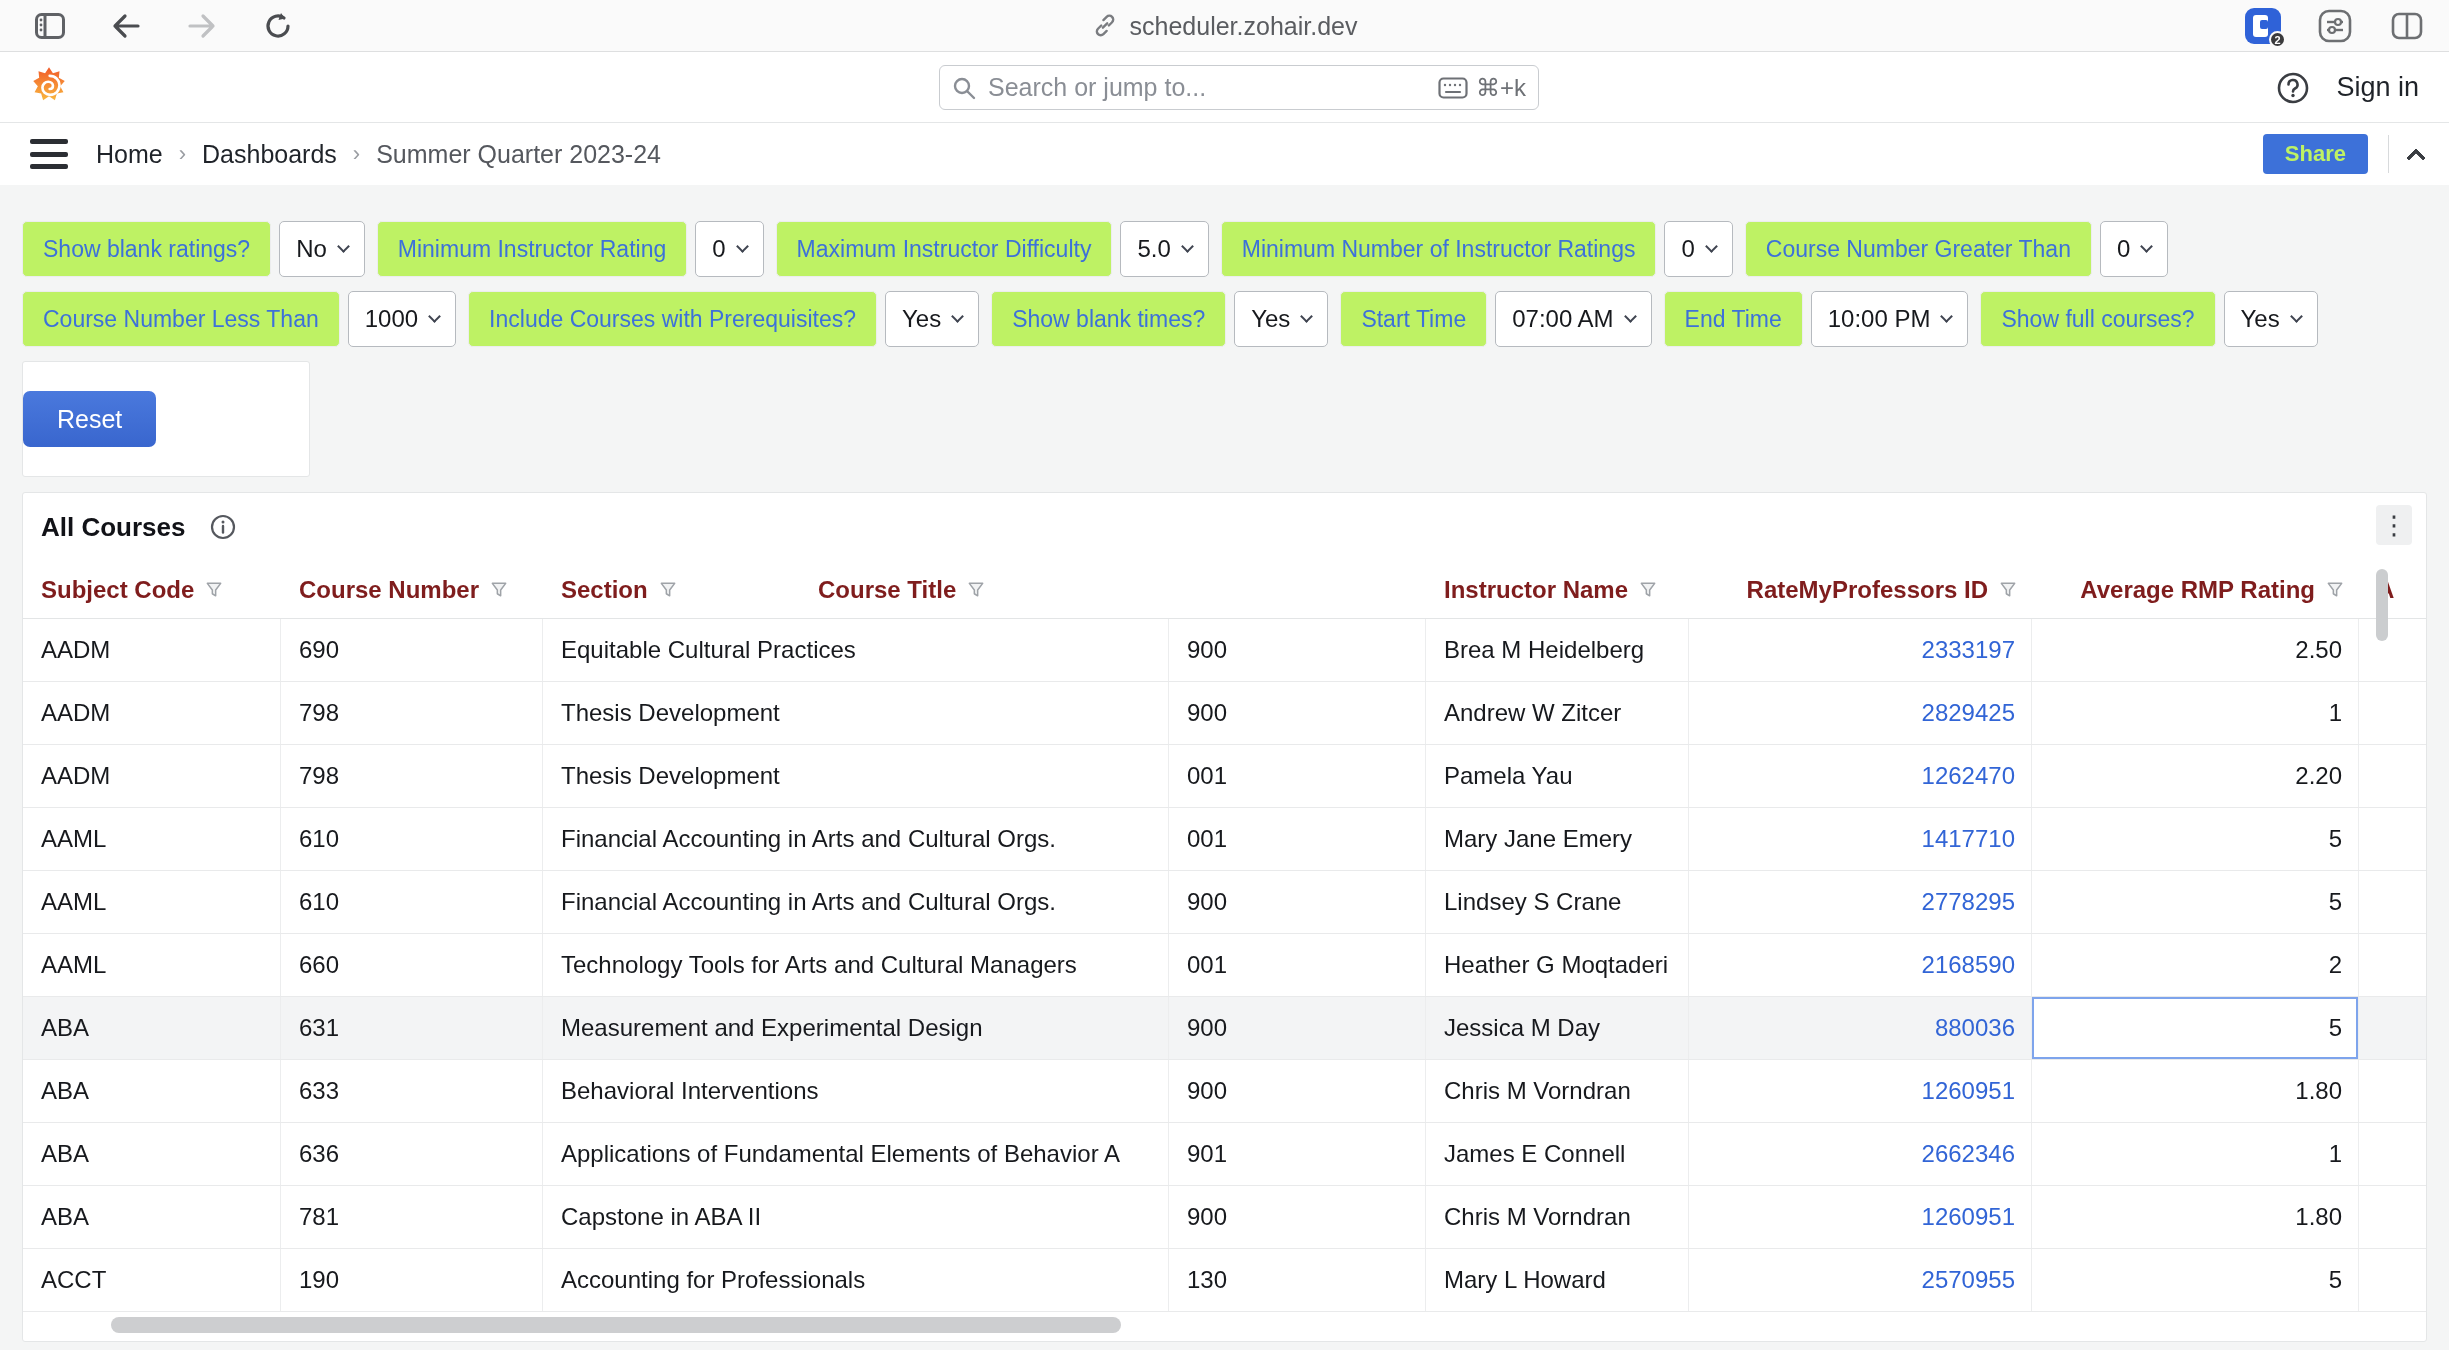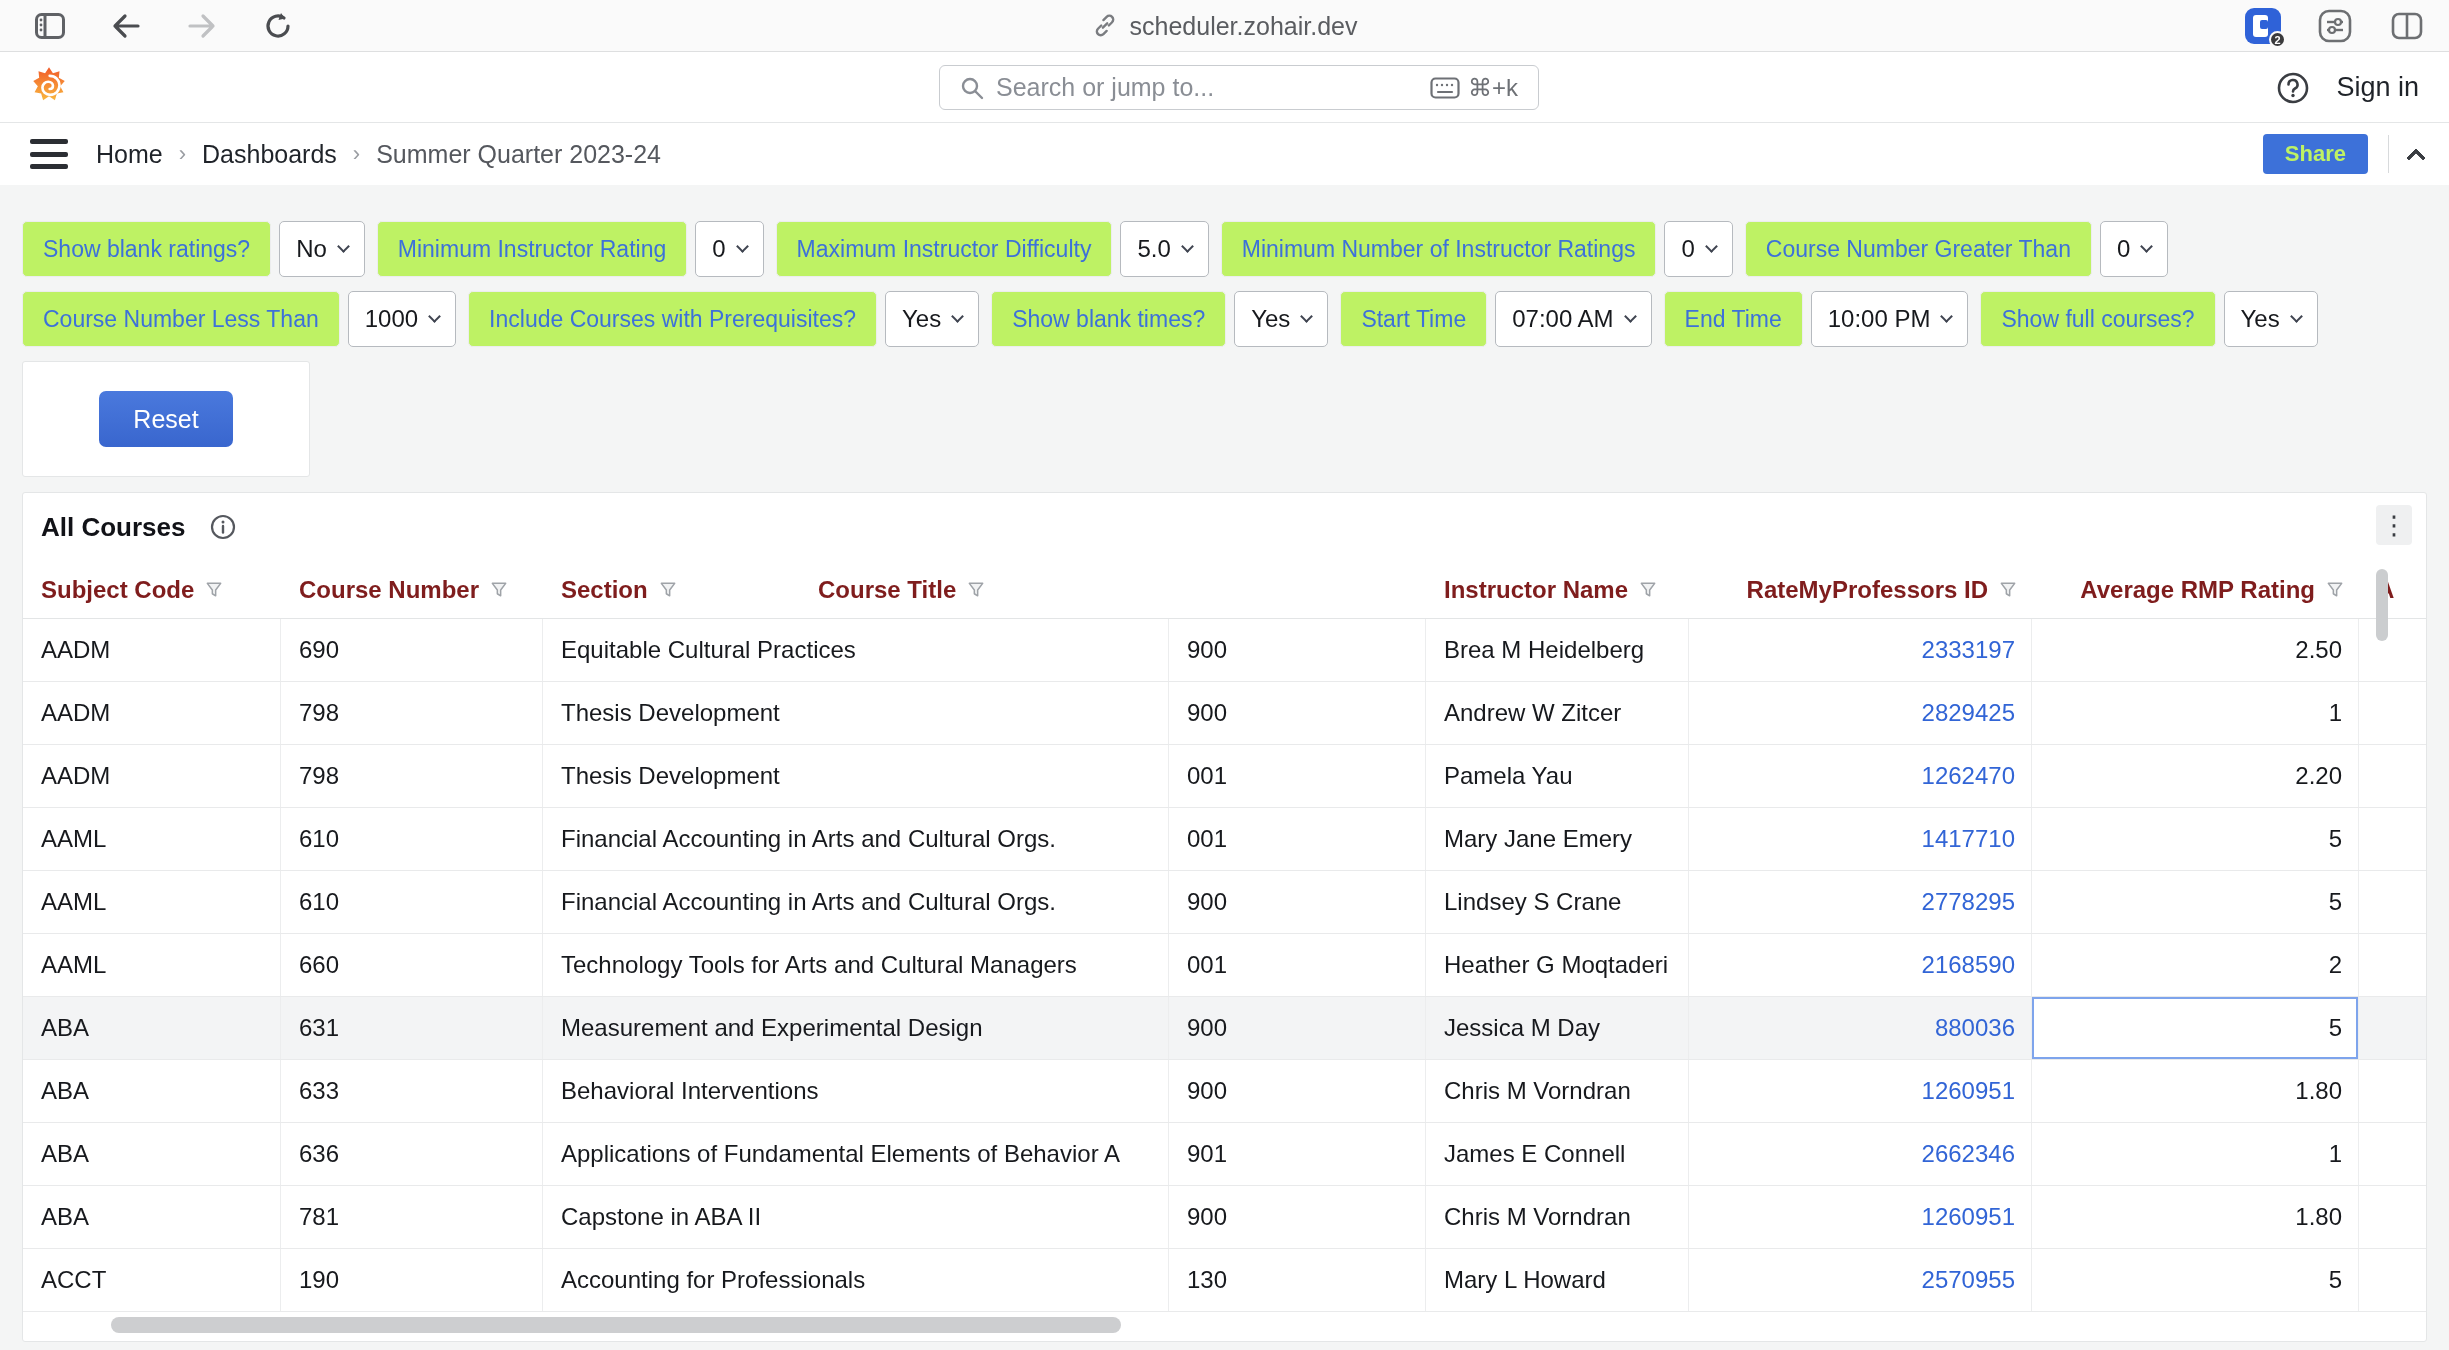--- a/index.html
+++ b/index.html
@@ -41,21 +41,21 @@
     display:flex;align-items:center;justify-content:center;}
   
   .app-header{
     height:71px;background:#fff;border-bottom:1px solid var(--panel-border);
     display:flex;align-items:center;position:relative;padding:0 28px;
   }
   .logo{width:42px;height:44px;cursor:pointer;}
   .searchbox{
     position:absolute;left:939px;top:13px;width:600px;height:45px;
     border:1px solid #C9CCD0;border-radius:6px;background:#fff;
-    display:flex;align-items:center;padding:0 20px;gap:12px;color:#8A8E95;font-size:25px;cursor:text;
+    display:flex;align-items:center;padding:0 12px;gap:12px;color:#8A8E95;font-size:25px;cursor:text;
   }
   .searchbox .grow{flex:1;}
   .kbd-hint{display:flex;align-items:center;gap:8px;color:#6E7176;font-size:24px;}
   .header-right{position:absolute;right:30px;top:0;height:71px;display:flex;align-items:center;gap:26px;}
   .signin{font-size:27px;font-weight:500;color:#1F2329;cursor:pointer;}
   
   .crumb-bar{
     height:62px;background:#fff;display:flex;align-items:center;padding:0 30px;position:relative;
   }
   .burger{width:38px;height:30px;display:flex;flex-direction:column;justify-content:space-between;cursor:pointer;margin-right:28px;}
@@ -83,21 +83,21 @@
   }
   .f-value{
     background:#fff;border:1px solid #B6BABF;border-radius:5px;height:56px;
     display:flex;align-items:center;gap:12px;padding:0 16px;color:var(--text);
     font-size:24px;white-space:nowrap;cursor:pointer;
   }
   .chev-down{width:9px;height:9px;border-right:2.5px solid #3F4450;border-bottom:2.5px solid #3F4450;
     transform:rotate(45deg);margin-top:-5px;}
   .reset-card{
     width:288px;height:116px;background:#fff;border:1px solid var(--panel-border);border-radius:3px;
-    margin-top:8px;display:flex;align-items:center;justify-content:center;
+    margin-top:8px;display:flex;align-items:center;justify-content:flex-start;
   }
   .reset-btn{
     background:linear-gradient(180deg,#4A79DD,#3966CE);color:#fff;border:none;border-radius:7px;
     height:56px;padding:0 34px;font-size:25px;font-weight:500;cursor:pointer;font-family:"Liberation Sans",sans-serif;
   }
   
   .panel{
     position:absolute;left:22px;top:492px;width:2405px;height:850px;
     background:#fff;border:1px solid var(--panel-border);border-radius:3px;overflow:hidden;
   }

